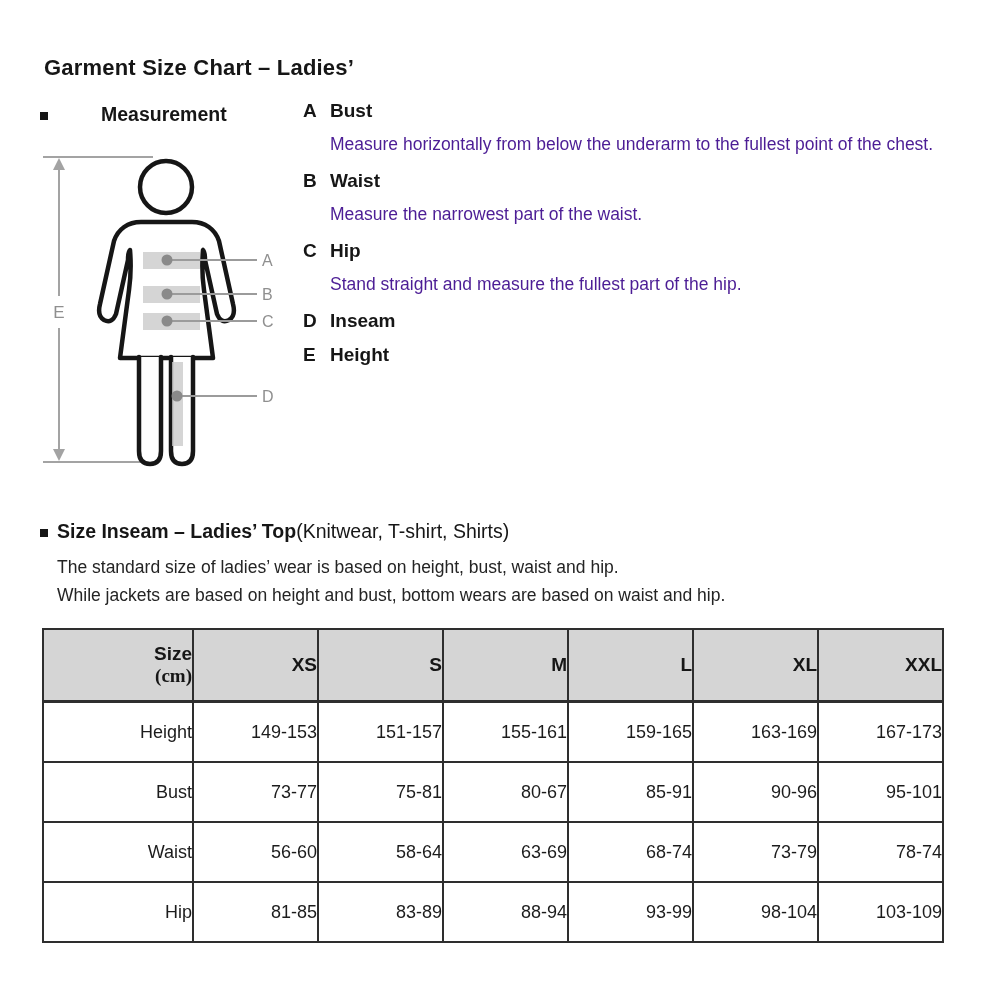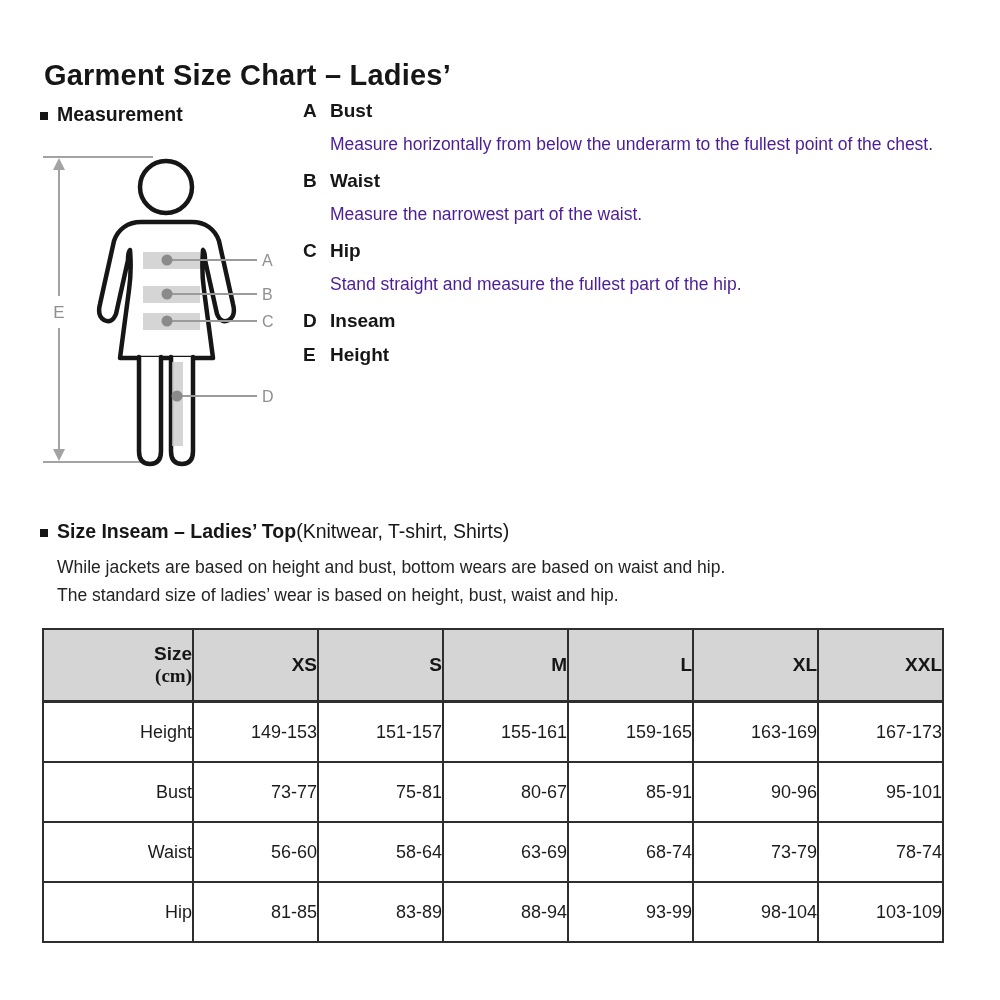--- a/index.html
+++ b/index.html
@@ -8,42 +8,42 @@
     width: 1000px;
     height: 1000px;
     background: #ffffff;
     font-family: "Liberation Sans", sans-serif;
     color: #1c1c1c;
     overflow: hidden;
   }
   .page-title {
     position: absolute;
     left: 44px; top: 40px;
-    font-size: 29px;
+    font-size: 22px;
     font-weight: bold;
     letter-spacing: 0.2px;
     color: #161616;
   }
   .section-head {
     display: flex;
     align-items: baseline;
     font-size: 19.5px;
     font-weight: bold;
     color: #161616;
   }
   .bullet-sq {
     width: 8px; height: 8px;
     background: #161616;
     display: inline-block;
     margin-right: 9px;
     align-self: center;
     margin-top: 2px;
     flex: 0 0 auto;
   }
-  .measure-head { position: absolute; left: 40px; top: 103px; }
+  .measure-head { position: absolute; left: 40px; top: 103px; gap: 44px; }
   .figure-wrap { position: absolute; left: 35px; top: 138px; width: 250px; height: 340px; }
   .defs {
     position: absolute;
     left: 303px; top: 100px;
     width: 660px;
   }
   .def-item { margin-bottom: 12px; }
   .def-term {
     display: flex;
     font-size: 19px;
@@ -211,22 +211,22 @@
     </div>
   </div>
 
   <div class="sizechart">
     <div class="section-head sizechart-head">
       <span class="bullet-sq"></span>
       <span>Size Inseam – Ladies’ Top </span>
       <span class="head-normal">(Knitwear, T-shirt, Shirts)</span>
     </div>
     <div class="sc-intro">
+      <p>The standard size of ladies’ wear is based on height, bust, waist and hip.</p>
       <p>While jackets are based on height and bust, bottom wears are based on waist and hip.</p>
-      <p>The standard size of ladies’ wear is based on height, bust, waist and hip.</p>
     </div>
 
     <table class="size-table">
       <colgroup>
         <col style="width:150px">
           <col style="width:125px">
           <col style="width:125px">
           <col style="width:125px">
         <col style="width:125px">
           <col style="width:125px">

